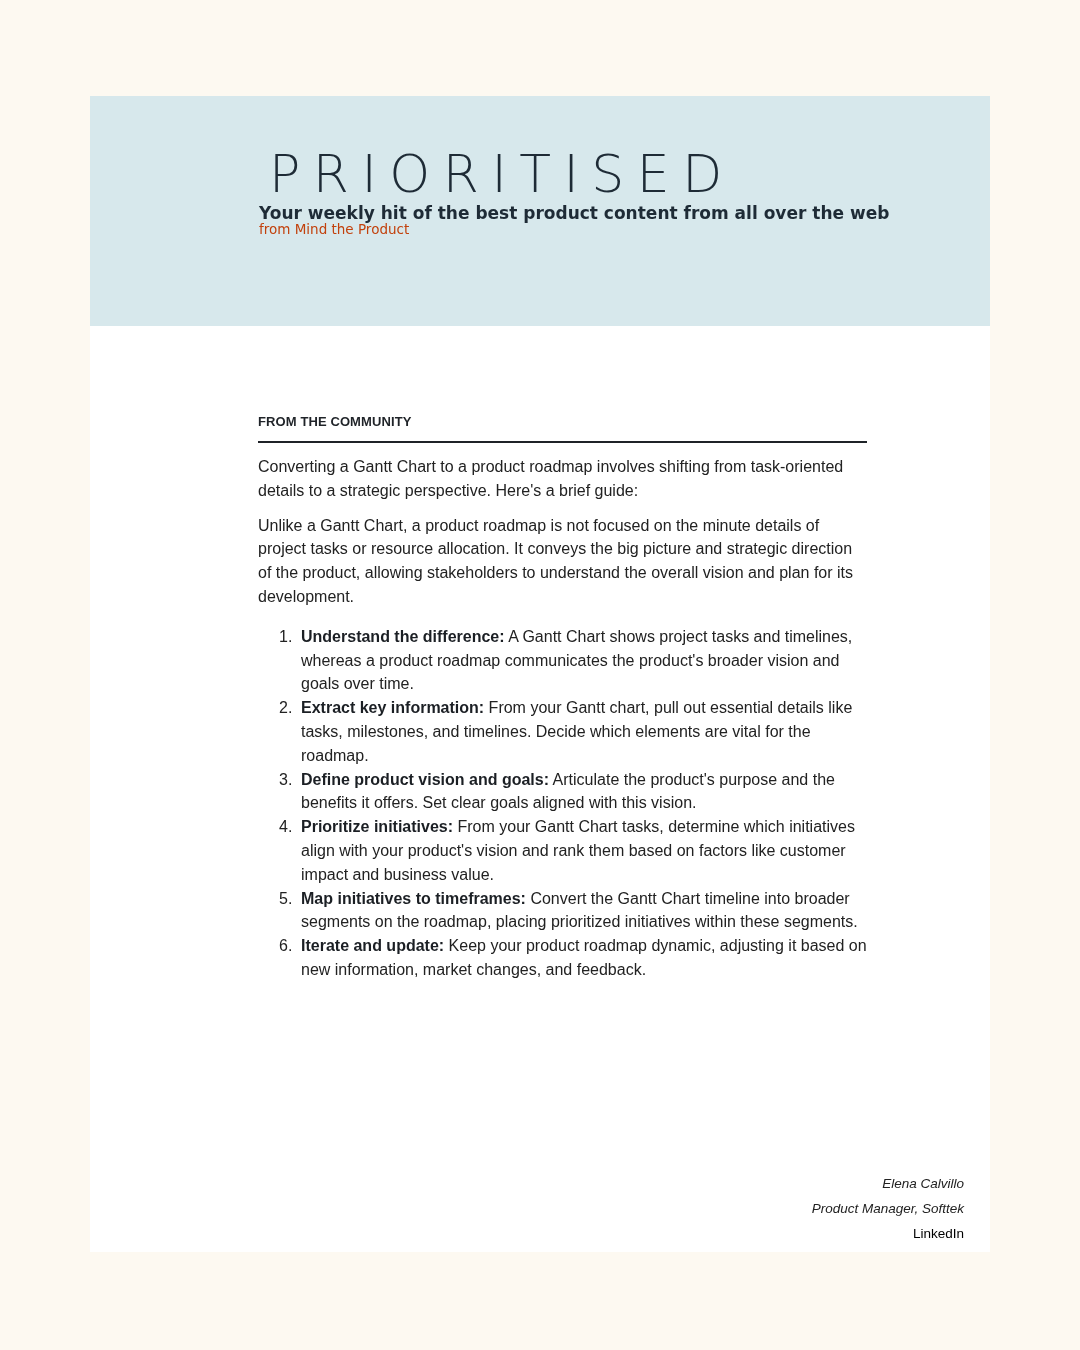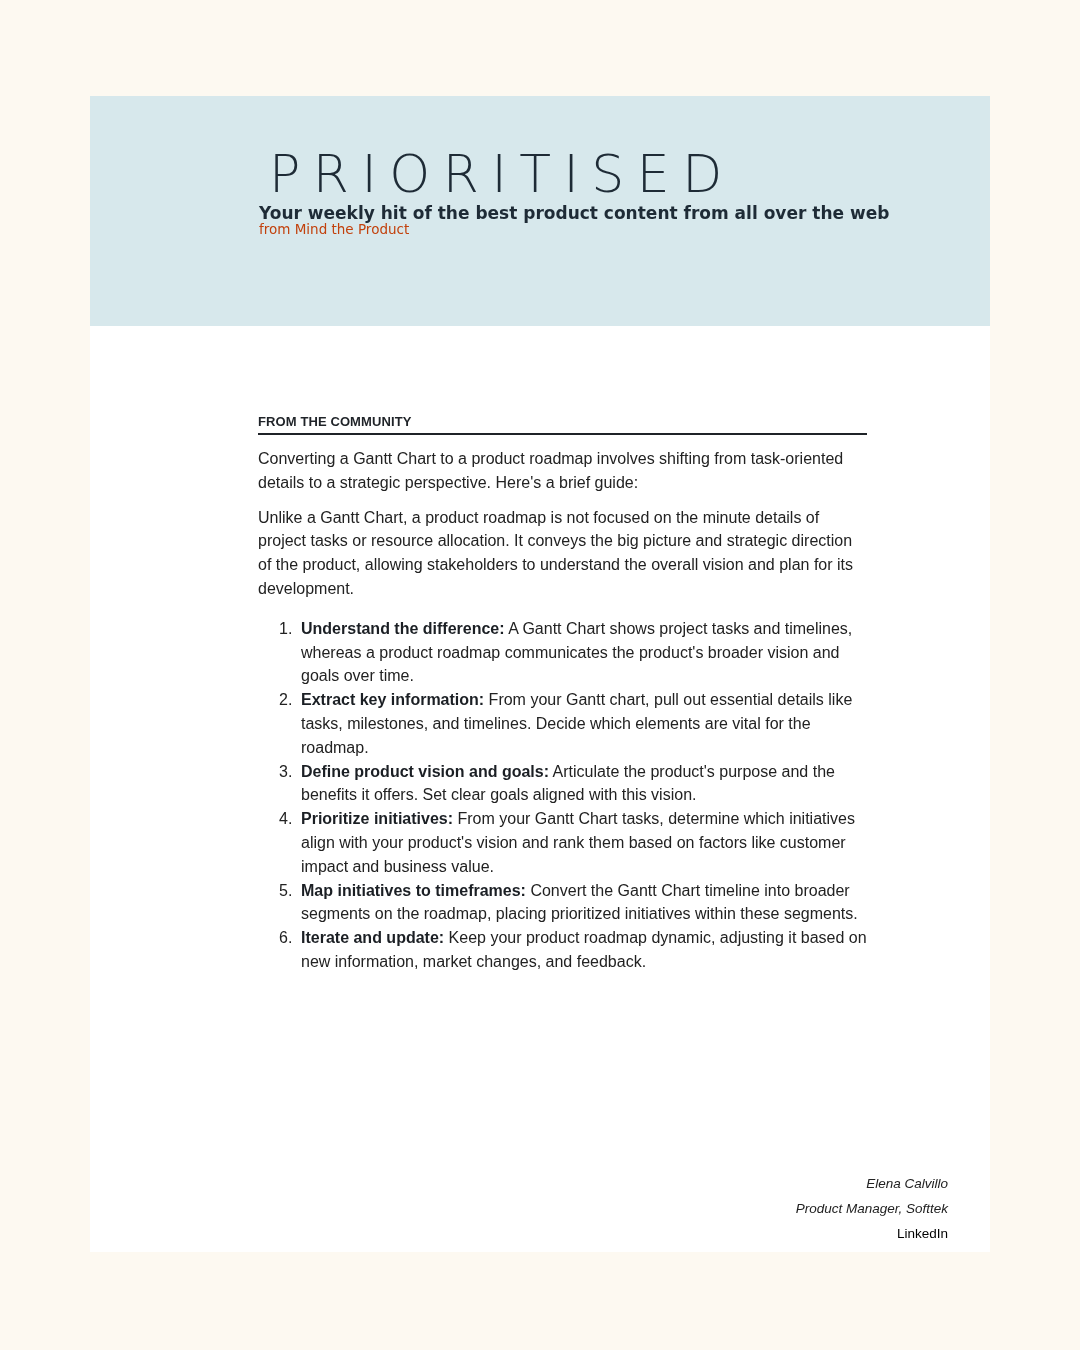--- a/index.html
+++ b/index.html
@@ -66,21 +66,21 @@
       position: absolute;
       left: 168px;
       top: 318px;
       width: 609px;
     }
     .section-label {
       font-size: 13px;
       font-weight: bold;
       color: #1f2328;
       letter-spacing: 0.1px;
-      padding-bottom: 4px;
+      padding-bottom: 12px;
       border-bottom: 2px solid #1f2328;
     }
     .article-title {
       margin: 45px 0 0 0;
       font-size: 21.5px;
       font-weight: bold;
       color: #1b2430;
       line-height: 1.2;
     }
     .para {
@@ -108,21 +108,21 @@
       position: absolute;
       left: 21px;
       top: 0;
     }
     .guide .term {
       font-weight: bold;
       color: #1b1f24;
     }
     .byline {
       position: absolute;
-      right: 42px;
+      right: 26px;
       top: 1075px;
       text-align: right;
       font-size: 13.5px;
       font-style: italic;
       color: #222;
     }
     .byline div {
       line-height: 25px;
     }
     .byline .link {

